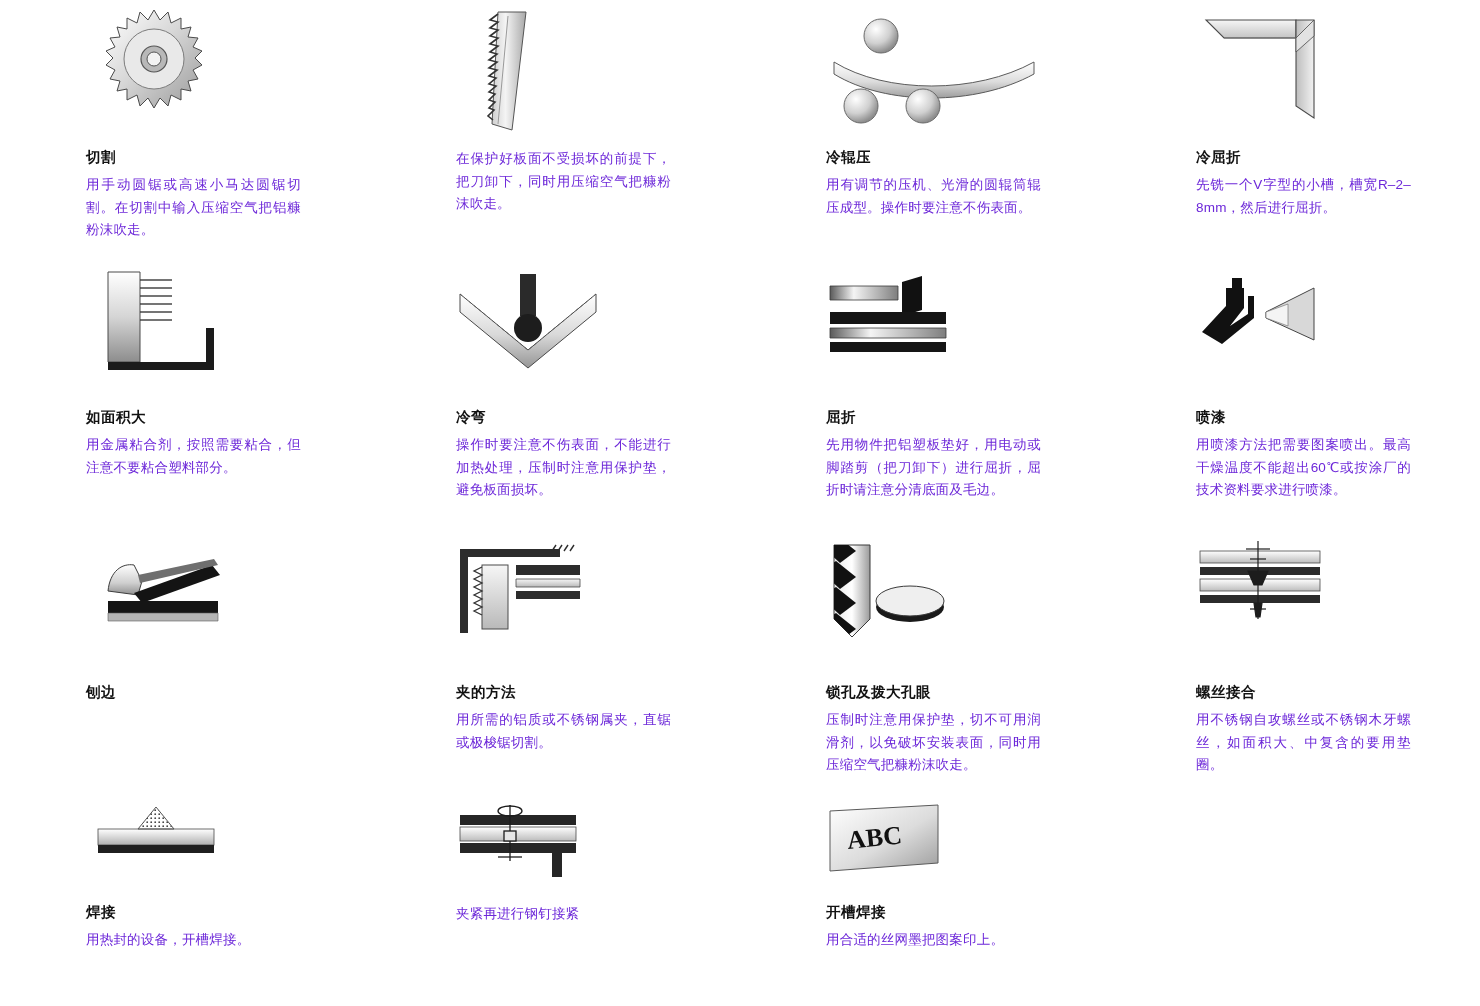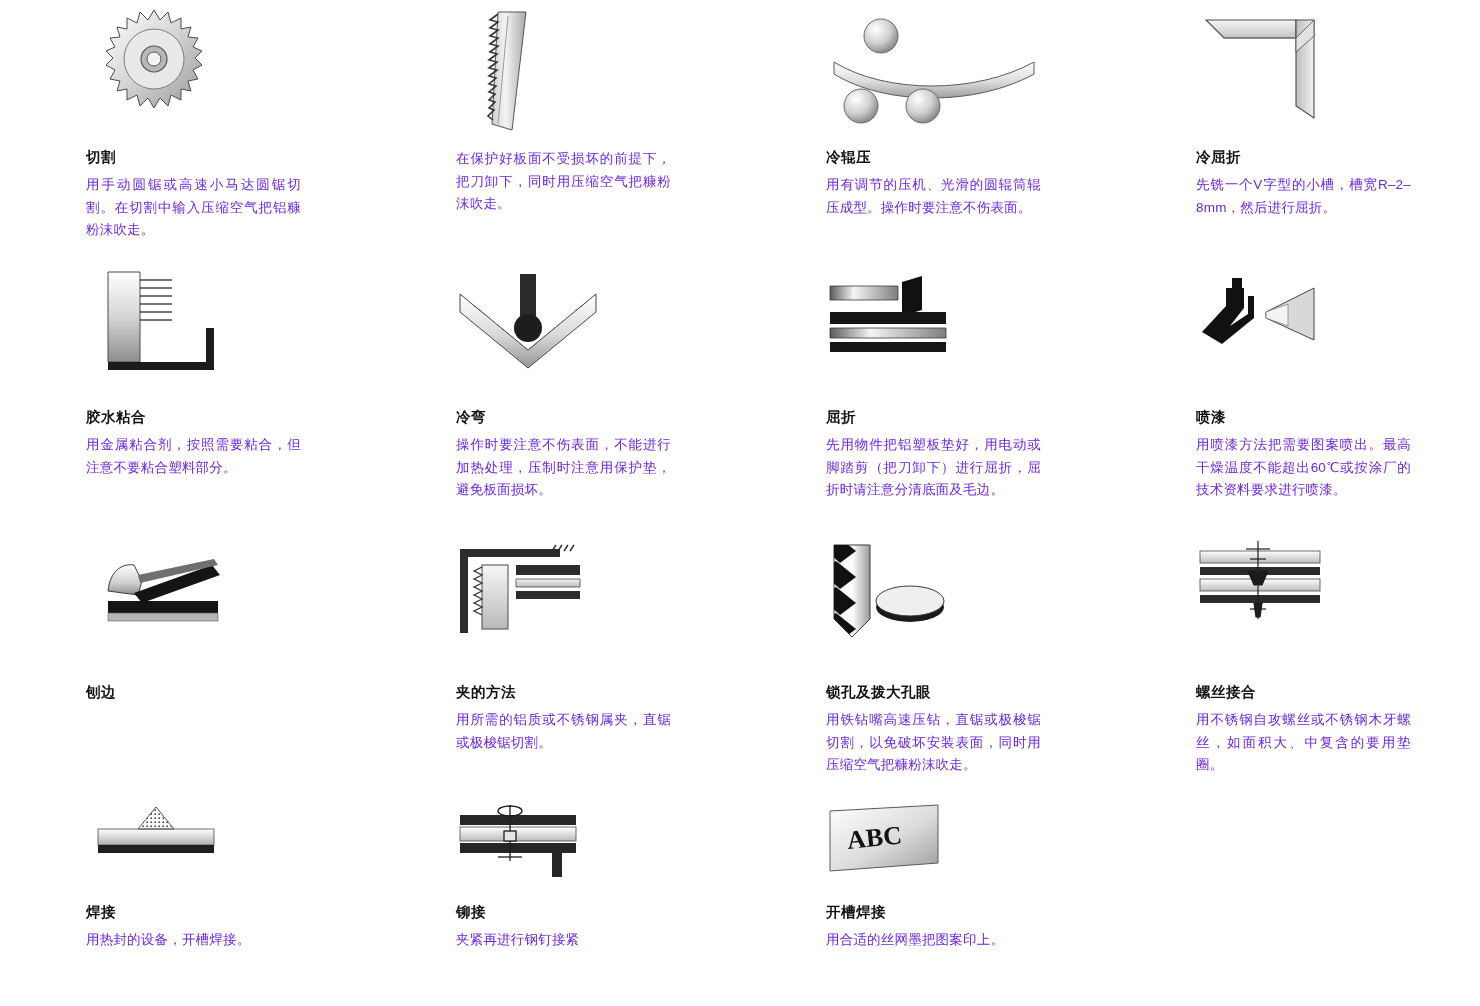--- a/index.html
+++ b/index.html
@@ -179,21 +179,21 @@
             <line x1="46" y1="22" x2="78" y2="22"></line>
             <line x1="46" y1="30" x2="78" y2="30"></line>
             <line x1="46" y1="38" x2="78" y2="38"></line>
             <line x1="46" y1="46" x2="78" y2="46"></line>
             <line x1="46" y1="54" x2="78" y2="54"></line>
           </g>
           <polygon points="14,96 120,96 120,104 14,104" fill="#1b1b1b"></polygon>
           <polygon points="112,62 120,62 120,96 112,96" fill="#1b1b1b"></polygon>
         </svg>
       </div>
-      <div class="title">胶水粘合</div>
+      <div class="title">如面积大</div>
       <div class="desc">用金属粘合剂，按照需要粘合，但注意不要粘合塑料部分。</div>
     </div>
 
     <div class="cell c2">
       <div class="figure">
         <svg width="200" height="120" viewBox="0 0 200 120">
           <defs>
             <linearGradient id="g6" x1="0" y1="0" x2="0" y2="1">
               <stop offset="0%" stop-color="#ffffff"></stop>
               <stop offset="55%" stop-color="#d9d9d9"></stop>
@@ -314,21 +314,21 @@
                 <polygon points="-6,56 10,46 30,62 14,74"></polygon>
                 <polygon points="-6,82 10,72 30,88 14,100"></polygon>
               </g>
             </g>
           </g>
           <ellipse cx="84" cy="66" rx="34" ry="15" fill="#1a1a1a"></ellipse>
           <ellipse cx="84" cy="60" rx="34" ry="15" fill="#efefef" stroke="#3a3a3a" stroke-width="1"></ellipse>
         </svg>
       </div>
       <div class="title">锁孔及拨大孔眼</div>
-      <div class="desc">用铁钻嘴高速压钻，直锯或极梭锯切割，以免破坏安装表面，同时用压缩空气把糠粉沫吹走。</div>
+      <div class="desc">压制时注意用保护垫，切不可用润滑剂，以免破坏安装表面，同时用压缩空气把糠粉沫吹走。</div>
     </div>
 
     <div class="cell c4">
       <div class="figure">
         <svg width="200" height="110" viewBox="0 0 200 110">
           <defs>
             <linearGradient id="g12" x1="0" y1="0" x2="0" y2="1">
               <stop offset="0%" stop-color="#ffffff"></stop>
               <stop offset="100%" stop-color="#bdbdbd"></stop>
             </linearGradient>
@@ -386,21 +386,20 @@
           <rect x="4" y="42" width="116" height="10" fill="#262626"></rect>
           <rect x="96" y="42" width="10" height="34" fill="#262626"></rect>
           <g stroke="#1c1c1c" stroke-width="1.3" fill="none">
             <line x1="54" y1="4" x2="54" y2="60"></line>
             <ellipse cx="54" cy="10" rx="12" ry="5"></ellipse>
             <rect x="48" y="30" width="12" height="10" fill="#e6e6e6"></rect>
             <line x1="42" y1="56" x2="66" y2="56"></line>
           </g>
         </svg>
       </div>
-      <div class="title">铆接</div>
       <div class="desc">夹紧再进行钢钉接紧</div>
     </div>
 
     <div class="cell c3">
       <div class="figure" style="height:90px">
         <svg width="180" height="90" viewBox="0 0 180 90">
           <defs>
             <linearGradient id="g15" x1="0" y1="0" x2="1" y2="1">
               <stop offset="0%" stop-color="#ffffff"></stop>
               <stop offset="55%" stop-color="#dcdcdc"></stop>

